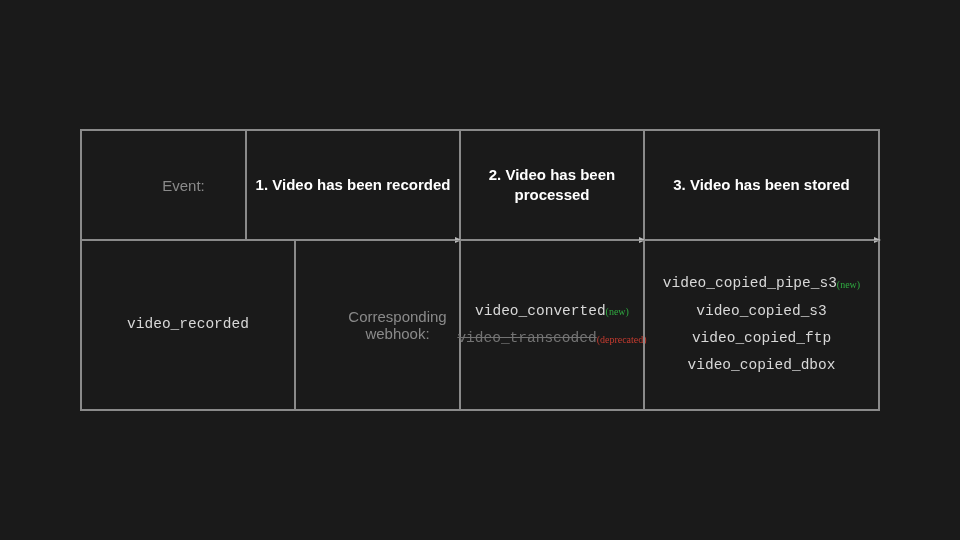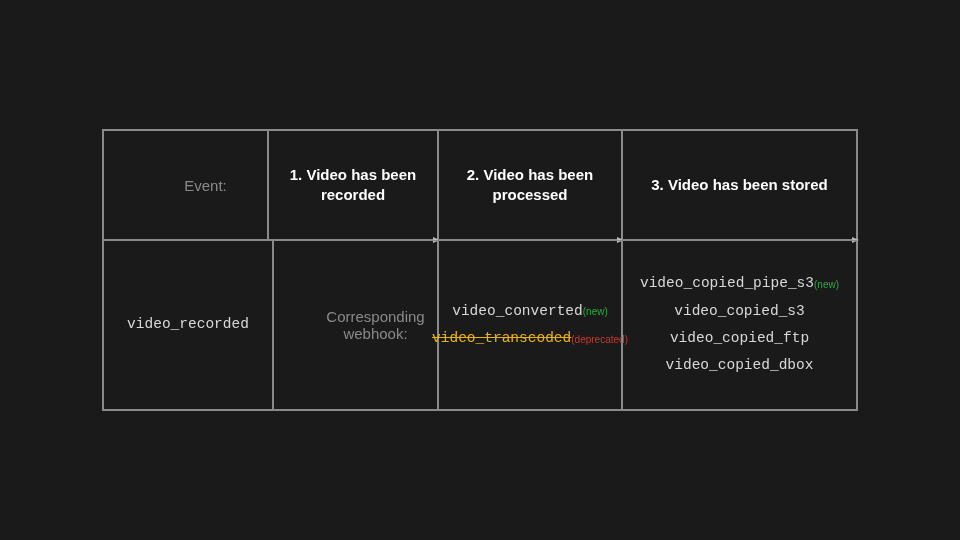--- a/index.html
+++ b/index.html
@@ -27,21 +27,21 @@
     flex-direction: column;
     align-items: center;
     justify-content: center;
     text-align: center;
     position: relative;
     box-sizing: border-box;
   }
   .row1 .cell { height: 110px; }
   .row2 .cell { height: 170px; }
   .col0 { width: 165px; padding-left: 40px; }
-  .col1 { width: 170px; }
+  .col1 { width: 214px; }
   .col2 { width: 184px; }
   .col3 { width: 235px; align-items: center; }
 
   .header-label {
     color: #8a8a8a;
     font-size: 15px;
     font-weight: 400;
   }
   .event-label {
     color: #ffffff;
@@ -50,28 +50,28 @@
     line-height: 1.35;
     padding: 0 8px;
   }
   .webhook {
     font-family: "Courier New", Courier, monospace;
     font-size: 14.5px;
     color: #d8d8d8;
     line-height: 1.2;
   }
   .tag {
-    font-family: Liberation Sans, sans-serif;
+    font-family: Liberation Serif, serif;
     font-size: 10px;
     line-height: 1;
     margin-top: 2px;
   }
   .tag.green { color: #2faa40; }
   .tag.red { color: #c63b2f; }
-  .strike { text-decoration: line-through; color: #eab308; }
+  .strike { text-decoration: line-through; color: #737373; }
   .stack { display: flex; flex-direction: row; align-items: center; }
   .gap { margin-top: 10px; }
 
   .arrow {
     position: absolute;
     bottom: -4px;
     right: -3px;
     width: 0; height: 0;
     border-left: 7px solid #b8b8b8;
     border-top: 3.5px solid transparent;

